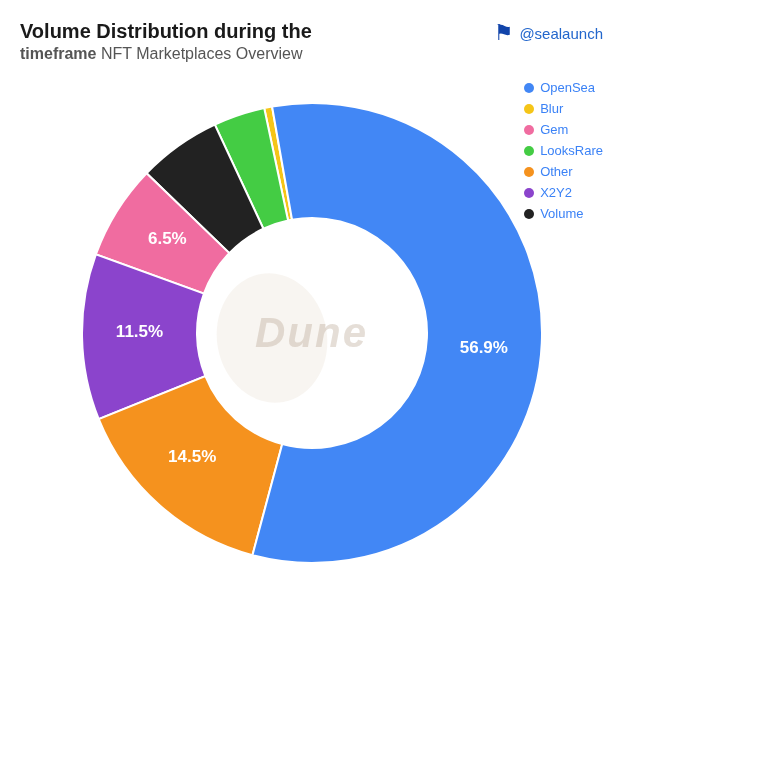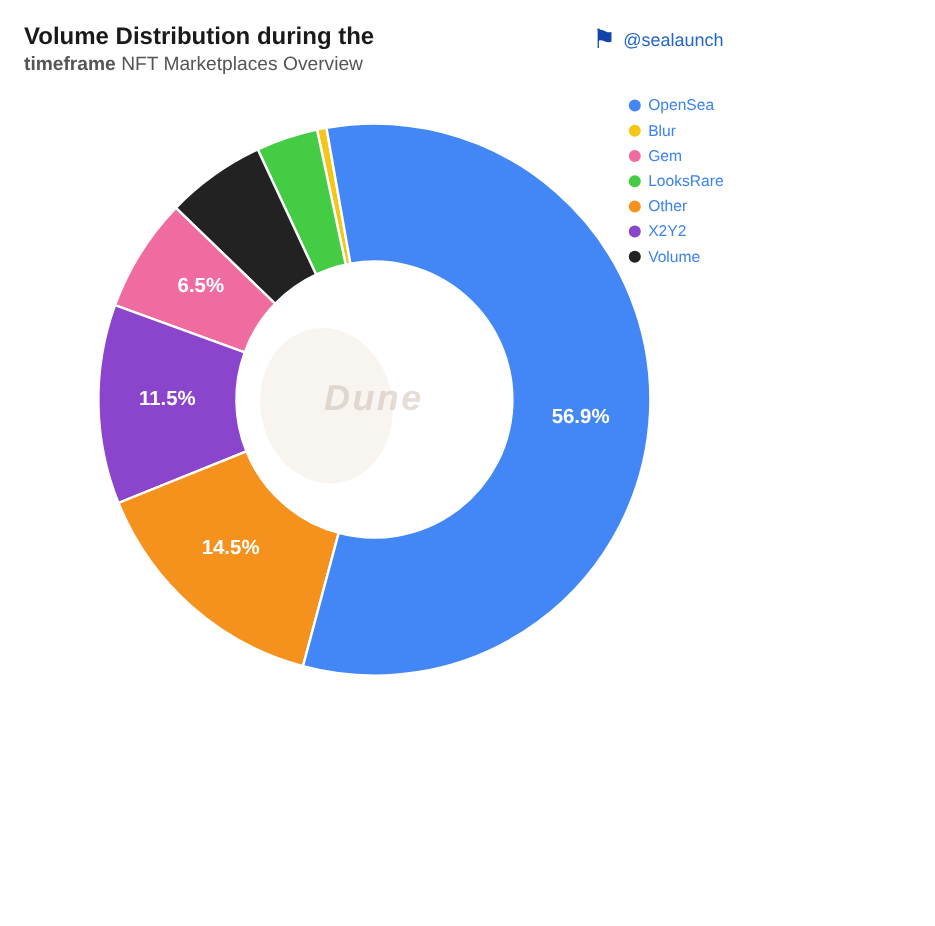--- a/index.html
+++ b/index.html
@@ -62,21 +62,21 @@
     }
     .donut-wrapper svg {
       width: 100%;
       height: 100%;
     }
     .dune-watermark {
       position: absolute;
       top: 50%;
       left: 50%;
       transform: translate(-50%, -50%);
-      font-size: 30px;
+      font-size: 42px;
       color: rgba(180,160,140,0.35);
       font-weight: bold;
       font-style: italic;
       pointer-events: none;
       letter-spacing: 2px;
     }
     .legend {
       position: absolute;
       top: 80px;
       right: 20px;

